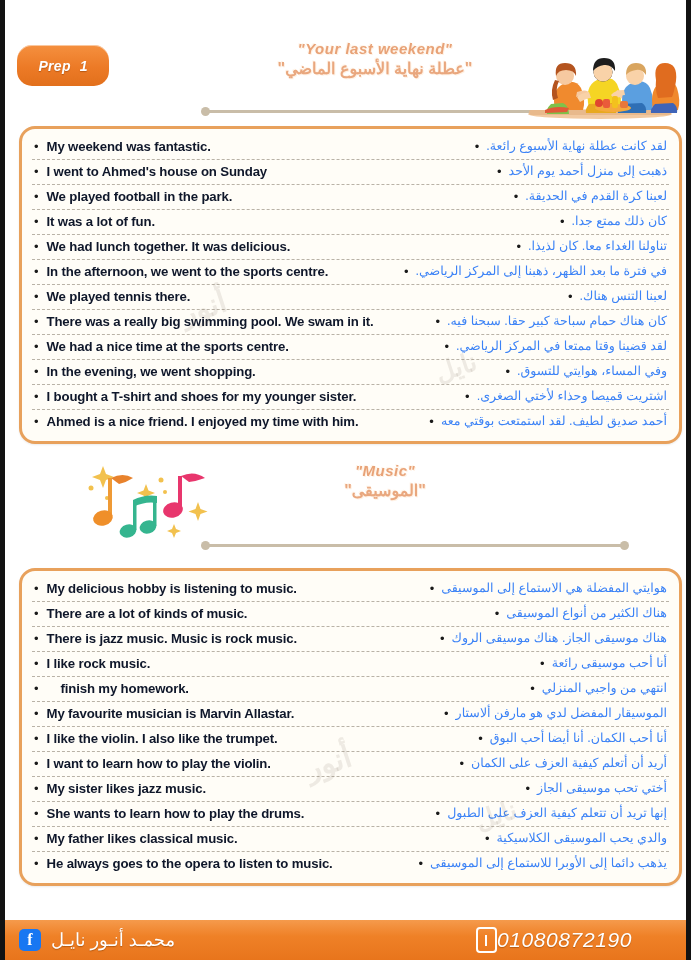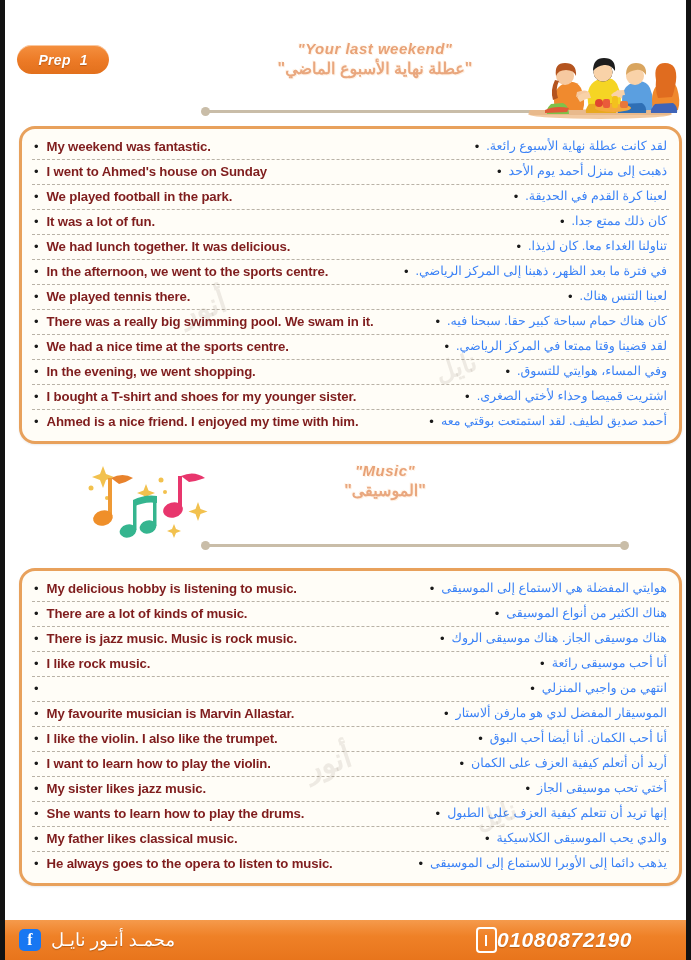--- a/index.html
+++ b/index.html
@@ -23,21 +23,21 @@
     border-right: 5px solid #121212;
     overflow: hidden;
   }
 
   
   .prep-badge {
     position: absolute;
     left: 12px;
     top: 45px;
     width: 92px;
-    height: 29px;
+    height: 41px;
     border-radius: 15px;
     background: linear-gradient(180deg, #f5903f 0%, #ec7a26 55%, #e2701c 100%);
     box-shadow: inset 0 1px 0 rgba(255,255,255,.5);
     display: flex;
     align-items: center;
     justify-content: center;
     gap: 9px;
   }
   .prep-badge .lbl {
     color: #ffffff;
@@ -143,21 +143,21 @@
   }
   .bullet {
     color: #1a1a1a;
     font-size: 13px;
     line-height: 19px;
     flex: none;
   }
   .en-text {
     font-size: 13.2px;
     font-weight: bold;
-    color: #7f1d1d;
+    color: #0f172a;
     line-height: 19px;
     letter-spacing: -.15px;
   }
   .en-text .cont {
     display: block;
     padding-left: 14px;
   }
 
   .ar-cell {
     display: flex;
@@ -239,21 +239,21 @@
     flex: none;
   }
   .phone-icon i {
     display: block;
     width: 2px; height: 11px;
     background: #ffffff;
   }
   .footer-phone {
     color: #ffffff;
     font-size: 21px;
-    font-weight: bold;
+    font-weight: normal;
     font-style: italic;
     letter-spacing: .6px;
     text-shadow: 0 1px 1px rgba(130,60,0,.5);
     margin-left: auto;
     margin-right: 40px;
   }
   .spacer { flex: 1 1 auto; }
 </style>
 </head>
 <body>
@@ -507,21 +507,21 @@
         <span class="en-text">I like rock music.</span>
       </div>
       <div class="ar-cell">
         <span class="bullet">•</span>
         <span class="ar-text">أنا أحب موسيقى رائعة</span>
       </div>
     </div>
     <div class="row">
       <div class="en-cell">
         <span class="bullet">•</span>
-        <span class="en-text"></span>
+        <span class="en-text"><span class="cont">finish my homework.</span></span>
       </div>
       <div class="ar-cell">
         <span class="bullet">•</span>
         <span class="ar-text"><span class="cont">انتهي من واجبي المنزلي</span></span>
       </div>
     </div>
     <div class="row">
       <div class="en-cell">
         <span class="bullet">•</span>
         <span class="en-text">My favourite musician is Marvin Allastar.</span>

